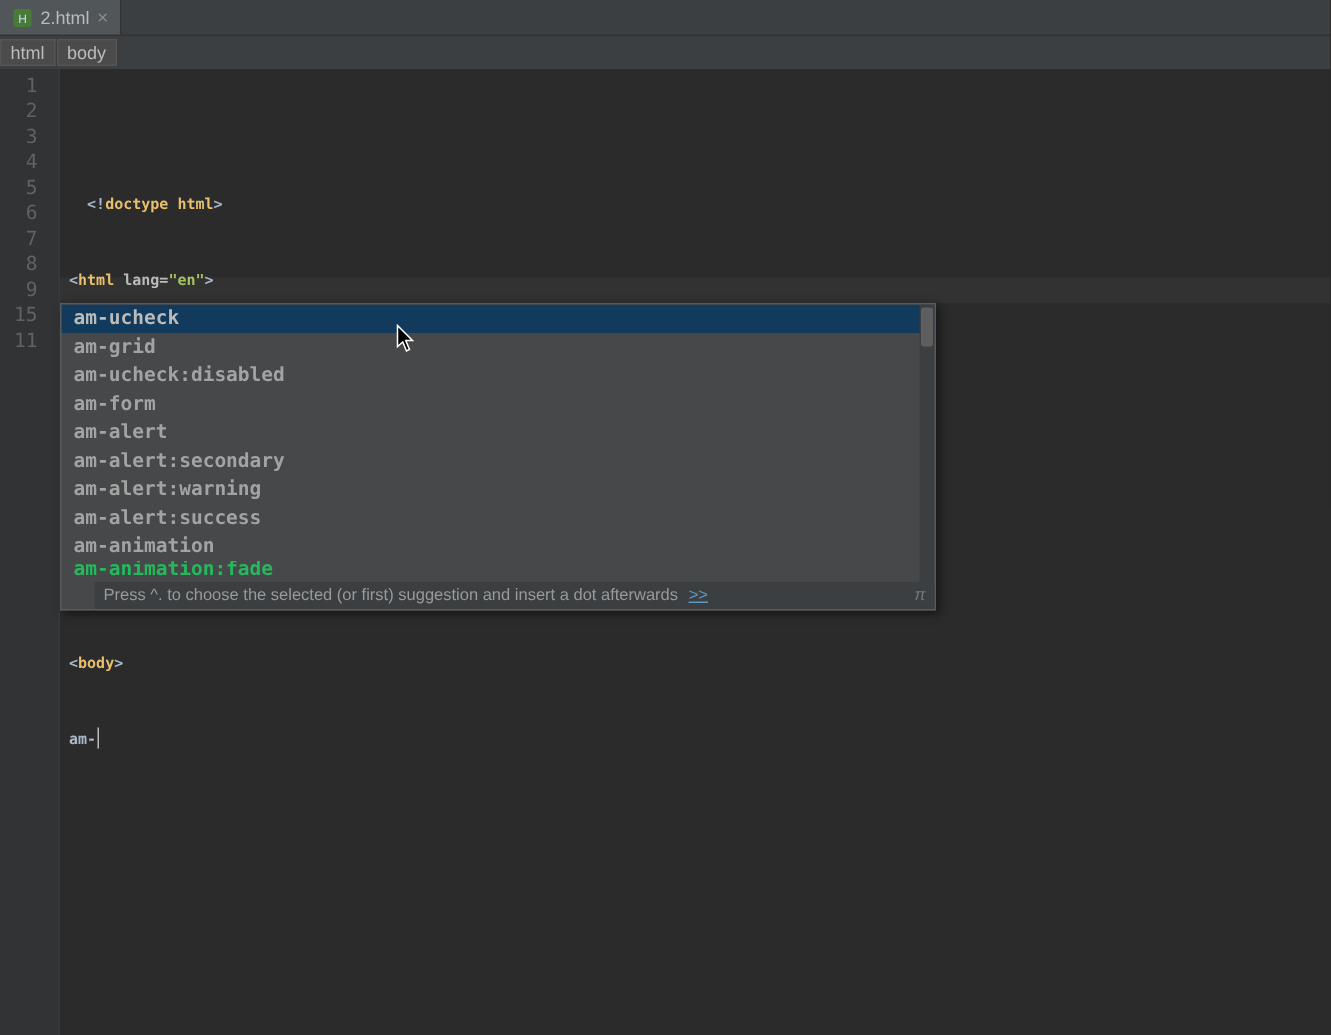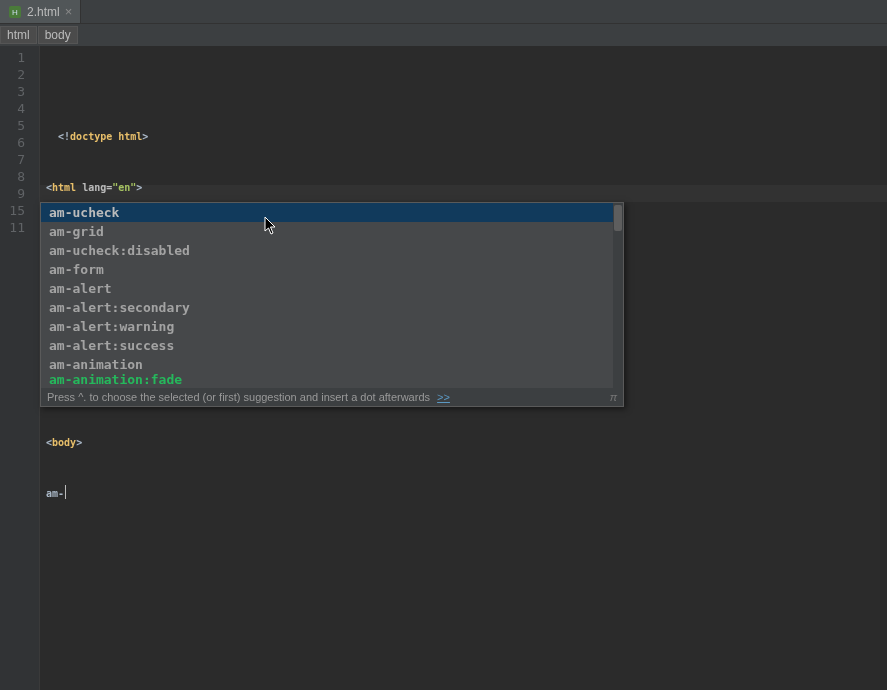--- a/index.html
+++ b/index.html
@@ -150,20 +150,21 @@
   .popup-hint {
     background: #3c3f41;
     color: #999999;
     font-size: 11px;
     padding: 3px 6px;
     font-family: sans-serif;
     font-weight: normal;
     display:flex;
     justify-content: space-between;
     align-items:center;
+    margin-left:22px;
   }
   .popup-hint a { color: #5b98c2; text-decoration: underline; cursor:pointer; margin-left:4px;}
   .popup-hint .pi { color:#777; font-style: italic; }
   .cursor-pointer {
     position:absolute;
     left: 264px;
     top: 170px;
     z-index: 20;
     pointer-events:none;
   }

